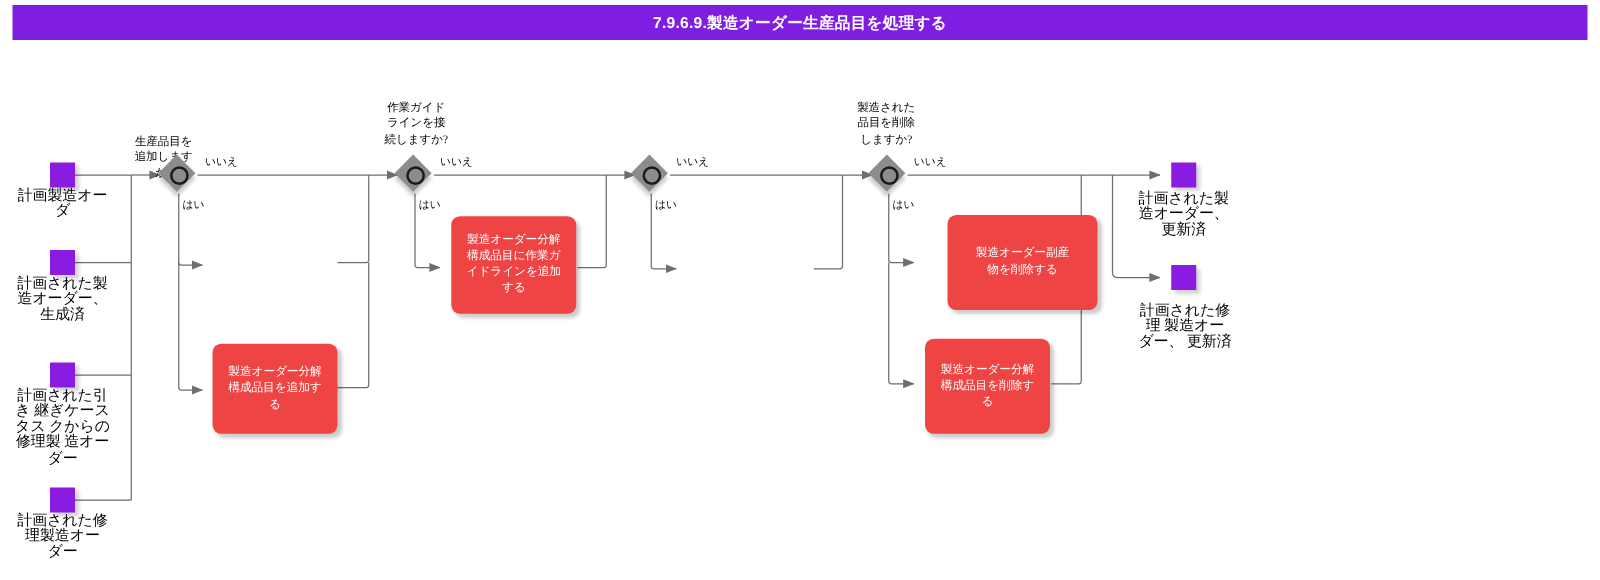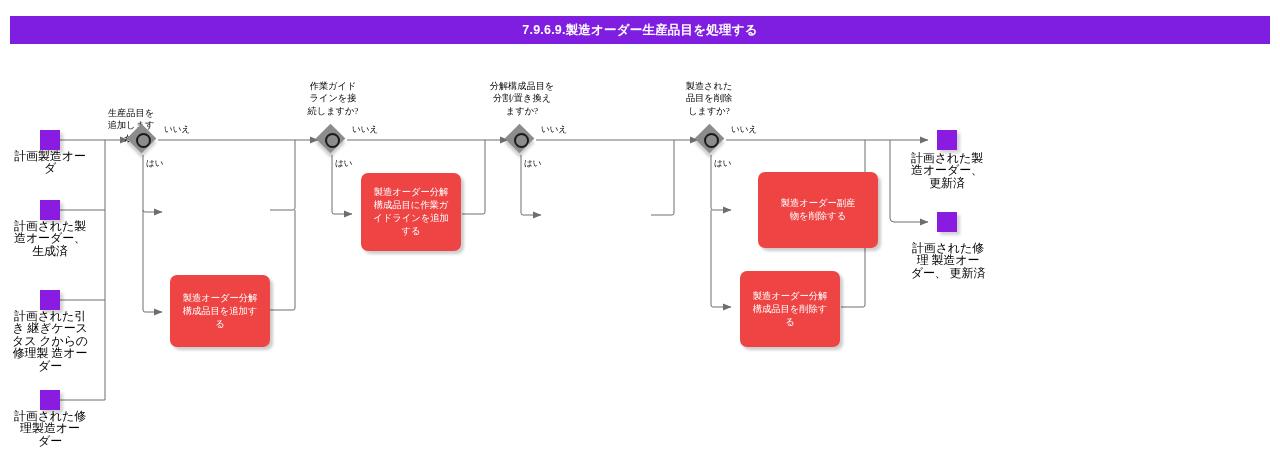--- a/index.html
+++ b/index.html
@@ -12,21 +12,21 @@
     height: 464px;
     position: relative;
     font-family: "Liberation Serif", "DejaVu Serif", serif;
     overflow: hidden;
   }
 
   
   #title-bar {
     position: absolute;
     left: 10px;
-    top: 16px;
+    top: 4px;
     width: 1260px;
     height: 28px;
     background: #7F1DE0;
     display: flex;
     align-items: center;
     justify-content: center;
   }
   #title-bar .title-text {
     color: #ffffff;
     font-family: "Liberation Sans", "DejaVu Sans", sans-serif;
@@ -208,21 +208,20 @@
   <div class="edge-label" style="left:146px; top:158px;">はい</div>
 
   <div class="decision-caption" style="left:292px; top:80px; width:82px;">作業ガイド<br>ラインを接<br>続しますか?</div>
   <div class="decision-node" style="left:317px; top:125px;">
     <div class="dia-shape"></div>
     <div class="dia-ring"></div>
   </div>
   <div class="edge-label" style="left:352px; top:124px;">いいえ</div>
   <div class="edge-label" style="left:335px; top:158px;">はい</div>
 
-  <div class="decision-caption" style="left:470px; top:80px; width:104px;">分解構成品目を<br>分割/置き換え<br>ますか?</div>
   <div class="decision-node" style="left:506px; top:125px;">
     <div class="dia-shape"></div>
     <div class="dia-ring"></div>
   </div>
   <div class="edge-label" style="left:541px; top:124px;">いいえ</div>
   <div class="edge-label" style="left:524px; top:158px;">はい</div>
 
   <div class="decision-caption" style="left:668px; top:80px; width:82px;">製造された<br>品目を削除<br>しますか?</div>
   <div class="decision-node" style="left:696px; top:125px;">
     <div class="dia-shape"></div>

